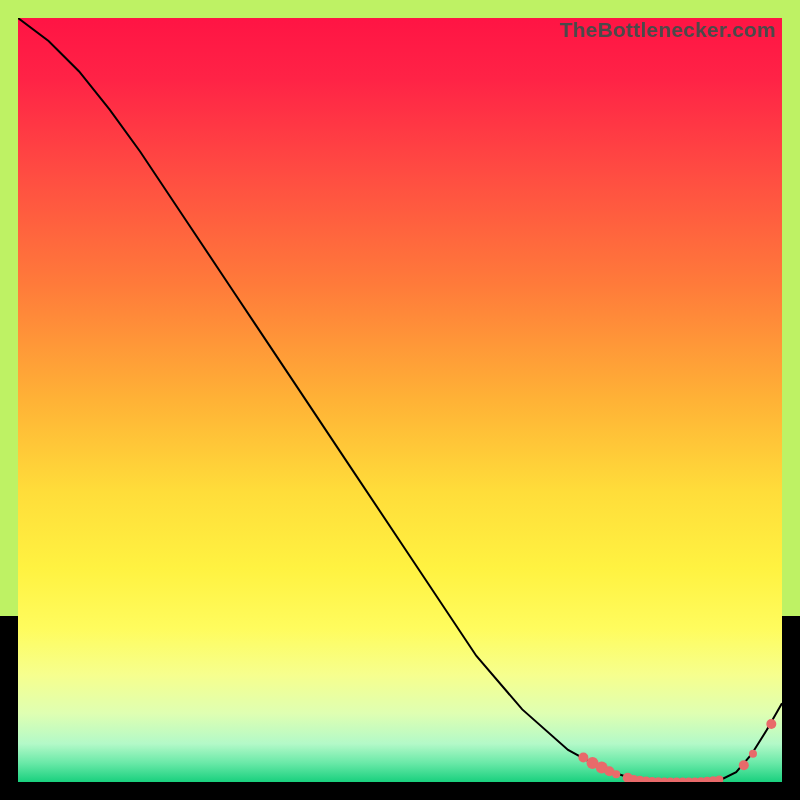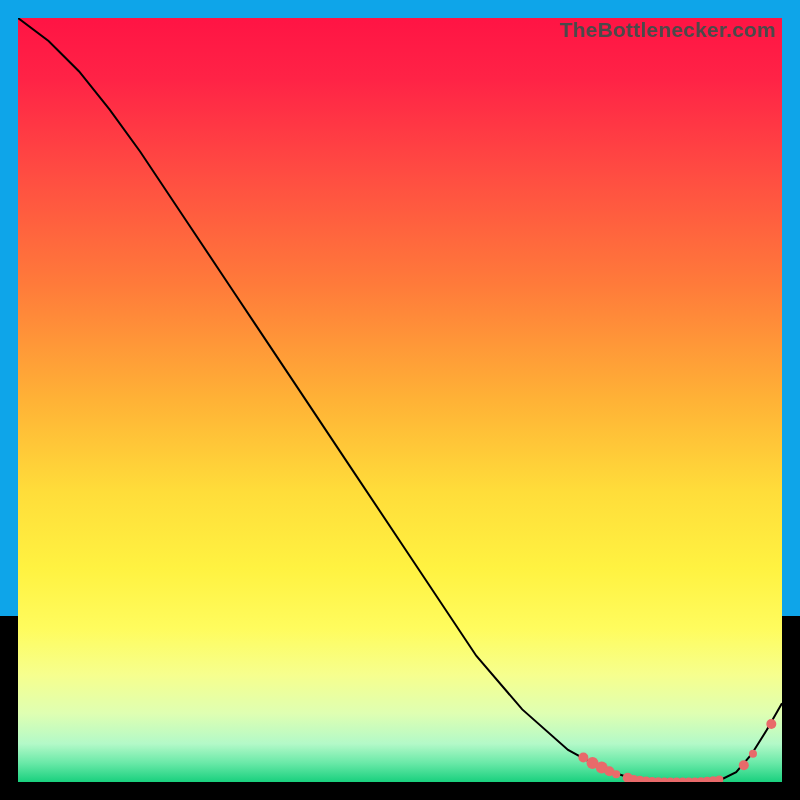--- a/index.html
+++ b/index.html
@@ -7,21 +7,21 @@
     width: 800px;
     height: 800px;
     background: #000;
     overflow: hidden;
     font-family: Arial, Helvetica, sans-serif;
   }
   .frame {
     position: relative;
     width: 800px;
     height: 616px;
-    background: #0ea5e9;
+    background: #bef264;
   }
   .plot-area {
     position: absolute;
     left: 18px;
     top: 18px;
     width: 764px;
     height: 764px;
     overflow: hidden;
   }
   .watermark {

